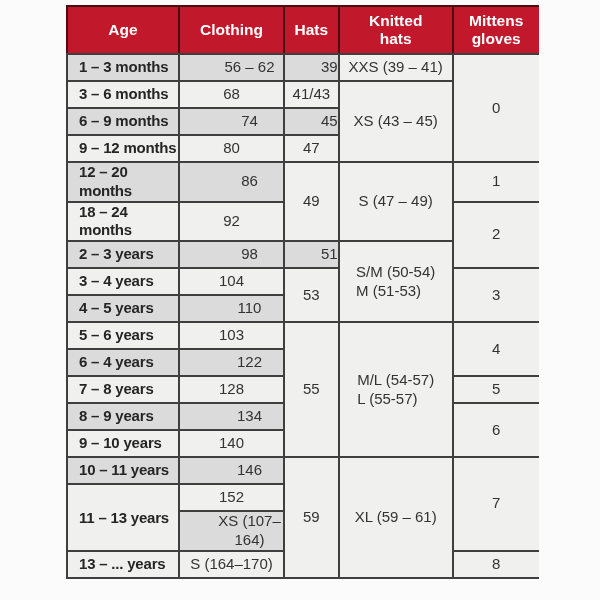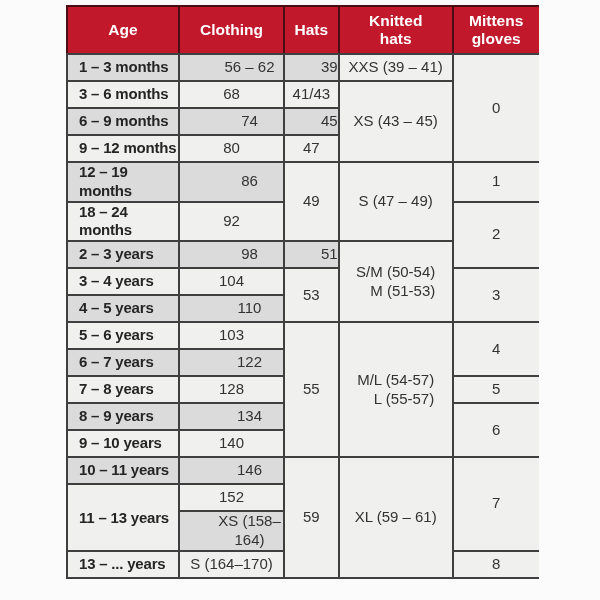--- a/index.html
+++ b/index.html
@@ -52,21 +52,21 @@
   td.shaded{background:var(--row-shaded);padding-left:36px;}
   td.col-age{
     text-align:left;
     padding-left:11px;
     font-weight:bold;
     color:#252525;
     letter-spacing:-0.2px;
   }
   td.top{vertical-align:top;padding-top:24px;}
   .edge-right{border-right-style:hidden;}
-  .lines{display:inline-block;text-align:right;}
+  .lines{display:inline-block;text-align:left;}
 </style>
 </head>
 <body>
 
 <div class="stage">
   <table class="size-table">
     <colgroup>
         <col style="width: 112px;">
         <col style="width: 105px;">
         <col style="width: 50px;">
@@ -100,21 +100,21 @@
           <td class="col-age shaded">6 – 9 months</td>
           <td class="col-clothing shaded">74</td>
           <td class="col-hats shaded">45</td>
         </tr>
         <tr>
           <td class="col-age">9 – 12 months</td>
           <td class="col-clothing">80</td>
           <td class="col-hats">47</td>
         </tr>
         <tr>
-          <td class="col-age shaded">12 – 19 months</td>
+          <td class="col-age shaded">12 – 20 months</td>
           <td class="col-clothing shaded">86</td>
           <td class="col-hats" rowspan="2">49</td>
           <td class="col-knitted" rowspan="2">S (47 – 49)</td>
           <td class="col-mittens edge-right">1</td>
         </tr>
         <tr>
           <td class="col-age">18 – 24 months</td>
           <td class="col-clothing">92</td>
           <td class="col-mittens edge-right" rowspan="2">2</td>
         </tr>
@@ -135,21 +135,21 @@
           <td class="col-clothing shaded">110</td>
         </tr>
         <tr>
           <td class="col-age">5 – 6 years</td>
           <td class="col-clothing">103</td>
           <td class="col-hats" rowspan="5">55</td>
           <td class="col-knitted" rowspan="5"><div class="lines"><div>M/L (54-57)</div><div>L (55-57)</div></div></td>
           <td class="col-mittens edge-right" rowspan="2">4</td>
         </tr>
         <tr>
-          <td class="col-age shaded">6 – 7 years</td>
+          <td class="col-age shaded">6 – 4 years</td>
           <td class="col-clothing shaded">122</td>
         </tr>
         <tr>
           <td class="col-age">7 – 8 years</td>
           <td class="col-clothing">128</td>
           <td class="col-mittens edge-right">5</td>
         </tr>
         <tr>
           <td class="col-age shaded">8 – 9 years</td>
           <td class="col-clothing shaded">134</td>
@@ -164,21 +164,21 @@
           <td class="col-clothing shaded">146</td>
           <td class="col-hats" rowspan="4">59</td>
           <td class="col-knitted" rowspan="4">XL (59 – 61)</td>
           <td class="col-mittens edge-right" rowspan="3">7</td>
         </tr>
         <tr>
           <td class="col-age top" rowspan="2">11 – 13 years</td>
           <td class="col-clothing">152</td>
         </tr>
         <tr>
-          <td class="col-clothing shaded">XS (158–164)</td>
+          <td class="col-clothing shaded">XS (107–164)</td>
         </tr>
         <tr>
           <td class="col-age">13 – ... years</td>
           <td class="col-clothing">S (164–170)</td>
           <td class="col-mittens edge-right">8</td>
         </tr>
       </tbody>
   </table>
 </div>
 

